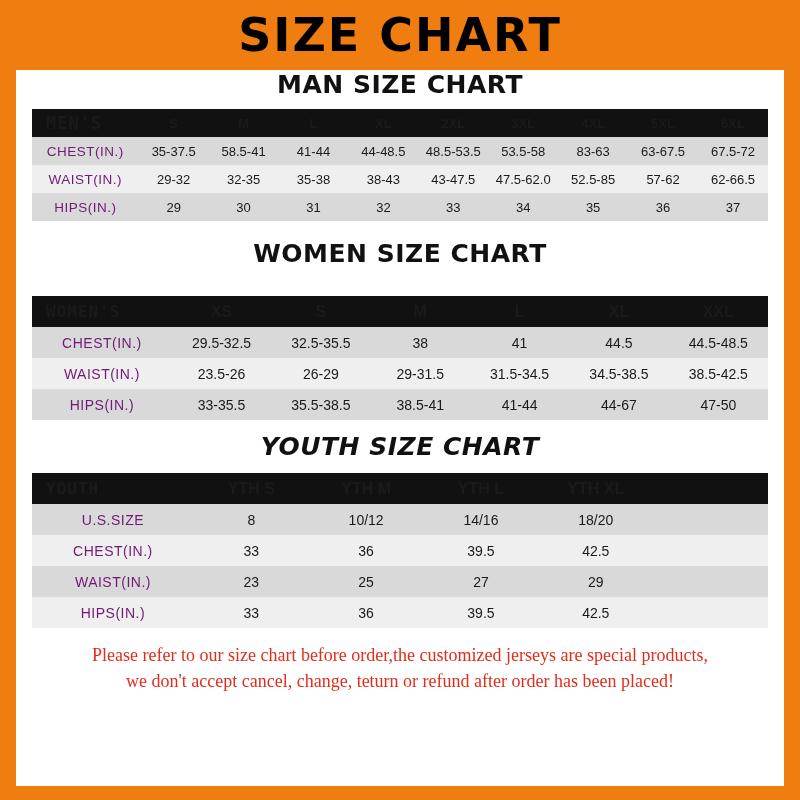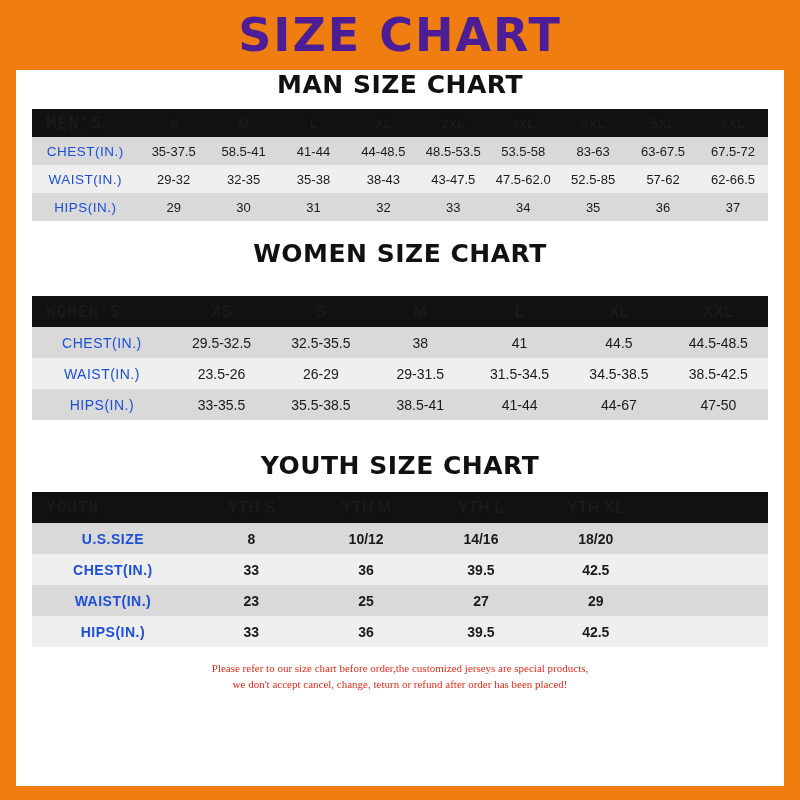--- a/index.html
+++ b/index.html
@@ -28,37 +28,37 @@
     display: flex;
     align-items: center;
     justify-content: center;
     margin: 0 -16px;
   }
   .banner-title {
     font-family: "DejaVu Sans", sans-serif;
     font-weight: bold;
     font-size: 46px;
     letter-spacing: 2px;
-    color: #4c1d95;
+    color: #000000;
     line-height: 1;
   }
   .content {
     padding: 0 16px;
   }
   .section-title {
     text-align: center;
     font-family: "DejaVu Sans", sans-serif;
     font-weight: bold;
     font-size: 25px;
     color: #111111;
     letter-spacing: 0.5px;
   }
   .t1 { margin-bottom: 10px; }
   .t2 { margin-top: 18px; margin-bottom: 28px; }
-  .t3 { margin-top: 31px; margin-bottom: 12px; }
+  .t3 { margin-top: 12px; margin-bottom: 12px; font-style: italic; }
 
   table.size-table {
     width: 100%;
     border-collapse: collapse;
     table-layout: fixed;
   }
   table.size-table th,
   table.size-table td {
     text-align: center;
     font-size: 13px;
@@ -82,41 +82,41 @@
     letter-spacing: 1px;
     text-align: left;
     padding-left: 14px;
   }
   tbody tr.row-odd { background: #d9d9d9; }
   tbody tr.row-even { background: #efefef; }
   tbody td.rowhead {
     font-weight: normal;
     font-size: 13.5px;
     letter-spacing: 0.5px;
-    color: #1d4ed8;
+    color: #701a75;
   }
   
   .men col.c0 { width: 14.5%; }
   .women col.c0 { width: 19%; }
   .youth col.c0 { width: 22%; }
 
   thead th.corner-women {
     font-family: "DejaVu Sans Mono", monospace;
     font-size: 17px;
   }
   table.women th, table.women td { height: 31px; font-size: 14px; }
   table.women thead th { font-size: 16px; }
-  table.youth th, table.youth td { height: 31px; font-size: 14px; font-weight: bold; }
+  table.youth th, table.youth td { height: 31px; font-size: 14px; }
   table.youth thead th { font-size: 16px; }
 
   .footnote {
     margin-top: 14px;
     text-align: center;
     color: #e12d1b;
-    font-size: 11px;
+    font-size: 18px;
     line-height: 1.45;
     font-family: "Liberation Serif", serif;
     padding: 0 4px;
   }
   .footnote div { white-space: nowrap; }
   .bottom-bar {
     position: absolute;
     left: 0;
     right: 0;
     bottom: 0;

